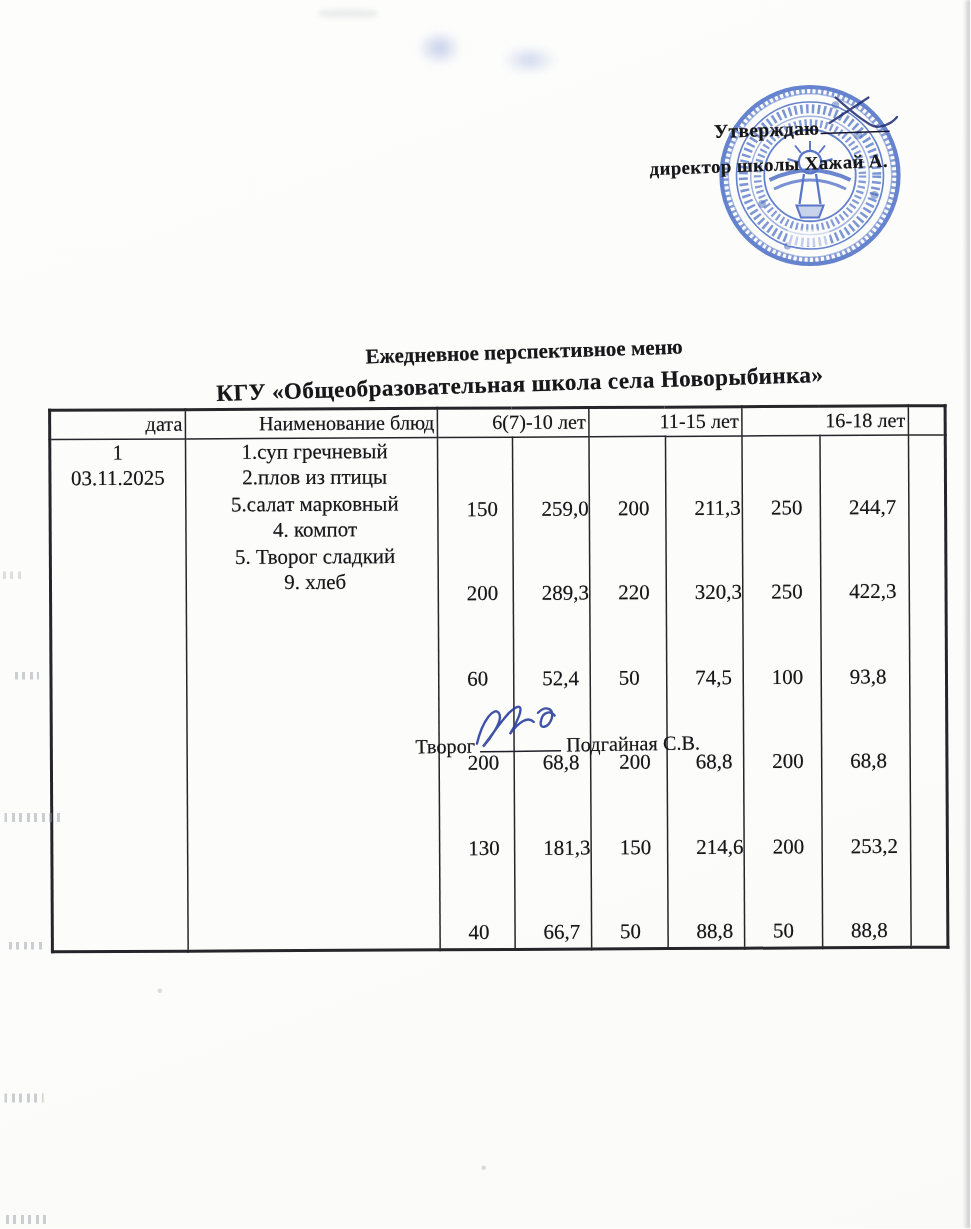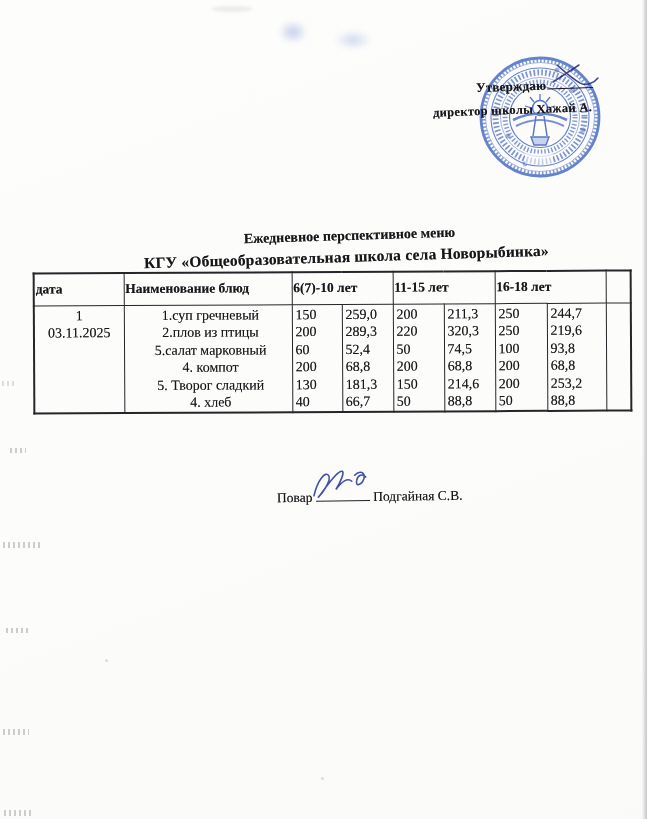--- a/index.html
+++ b/index.html
@@ -40,26 +40,26 @@
   
   table.menu{
     position:absolute;left:33px;top:271px;width:597px;
     border-collapse:collapse;table-layout:fixed;
     transform:rotate(-0.3deg);
     font-size:14px;
   }
   table.menu{border:2px solid #26262a;}
   table.menu th,table.menu td{border:1.4px solid #26262a;padding:0;vertical-align:top;}
   table.menu th{
-    font-weight:bold;font-size:13.5px;height:32px;vertical-align:middle;
-    text-align:left;padding:0 1px;
+    font-weight:normal;font-size:13.5px;height:19px;vertical-align:middle;
+    text-align:right;padding:0 1px;
   }
   td.c-date{text-align:center;}
   td.c-dish .ln{padding-left:5px;text-align:center;}
-  td.num .ln{padding-left:3px;}
+  td.num .ln{padding-left:19px;margin-top:39px;}
   .ln{height:17.6px;line-height:17.6px;white-space:nowrap;overflow:hidden;}
   td.c-date .ln{padding-left:0;}
   tbody td{padding-top:1px !important;}
 
   
   .cook-line{
     position:absolute;left:277px;top:489px;font-size:13.5px;
     transform:rotate(-0.8deg);white-space:nowrap;
   }
   .cook-uline{display:inline-block;width:54px;border-bottom:1.4px solid #20202a;position:relative;vertical-align:baseline;height:10px;}
@@ -158,21 +158,21 @@
         <td class="c-date">
             <div class="ln">1</div>
             <div class="ln">03.11.2025</div>
           </td>
         <td class="c-dish">
             <div class="ln">1.суп гречневый</div>
             <div class="ln">2.плов из птицы</div>
             <div class="ln">5.салат марковный</div>
             <div class="ln">4. компот</div>
             <div class="ln">5. Творог сладкий</div>
-            <div class="ln">4. хлеб</div>
+            <div class="ln">9. хлеб</div>
           </td>
         <td class="num">
             <div class="ln">150</div>
             <div class="ln">200</div>
             <div class="ln">60</div>
             <div class="ln">200</div>
             <div class="ln">130</div>
             <div class="ln">40</div>
           </td>
         <td class="num">
@@ -202,33 +202,33 @@
         <td class="num">
             <div class="ln">250</div>
             <div class="ln">250</div>
             <div class="ln">100</div>
             <div class="ln">200</div>
             <div class="ln">200</div>
             <div class="ln">50</div>
           </td>
         <td class="num">
             <div class="ln">244,7</div>
-            <div class="ln">219,6</div>
+            <div class="ln">422,3</div>
             <div class="ln">93,8</div>
             <div class="ln">68,8</div>
             <div class="ln">253,2</div>
             <div class="ln">88,8</div>
           </td>
         <td></td>
       </tr>
     </tbody>
   </table>
 
   <div class="cook-line">
-    <span>Повар</span>
+    <span>Творог</span>
     <span class="cook-uline">
       <svg class="cook-sig" viewBox="0 0 66 38">
         <path d="M6,30 C10,14 18,5 21,10 C24,15 14,28 10,32 C18,22 27,8 33,6 C39,4 32,18 28,24 C34,16 40,12 44,16 M47,10 C52,5 58,7 56,14 C54,20 47,22 49,15 C50,10 55,8 58,12" fill="none" stroke="#2b3f9e" stroke-width="1.6" opacity="0.9" stroke-linecap="round"></path>
       </svg>
     </span>
     <span>Подгайная С.В.</span>
   </div>
 
   <div class="artifact" style="left:10px;top:448px;width:16px;height:5px;"></div>
   <div class="artifact" style="left:3px;top:542px;width:38px;height:6px;"></div>

